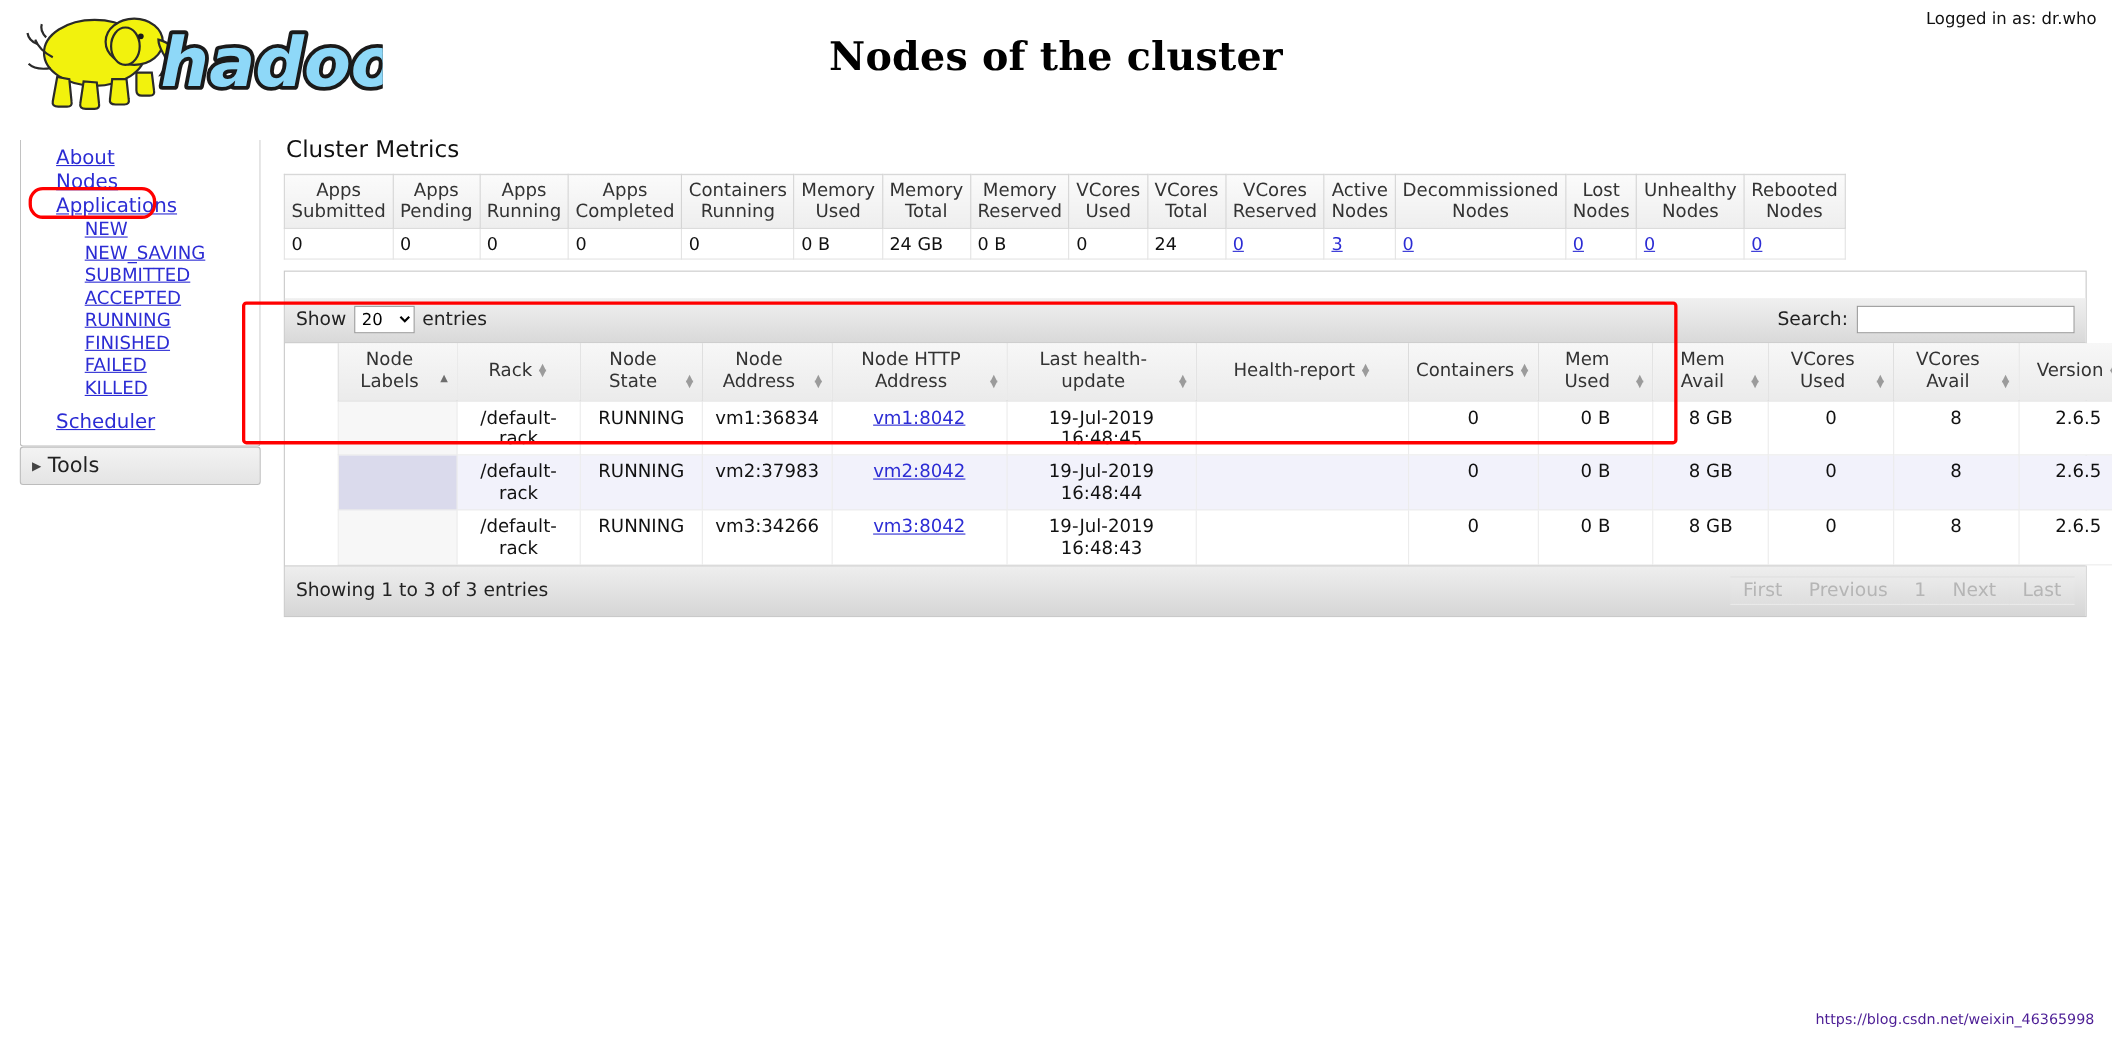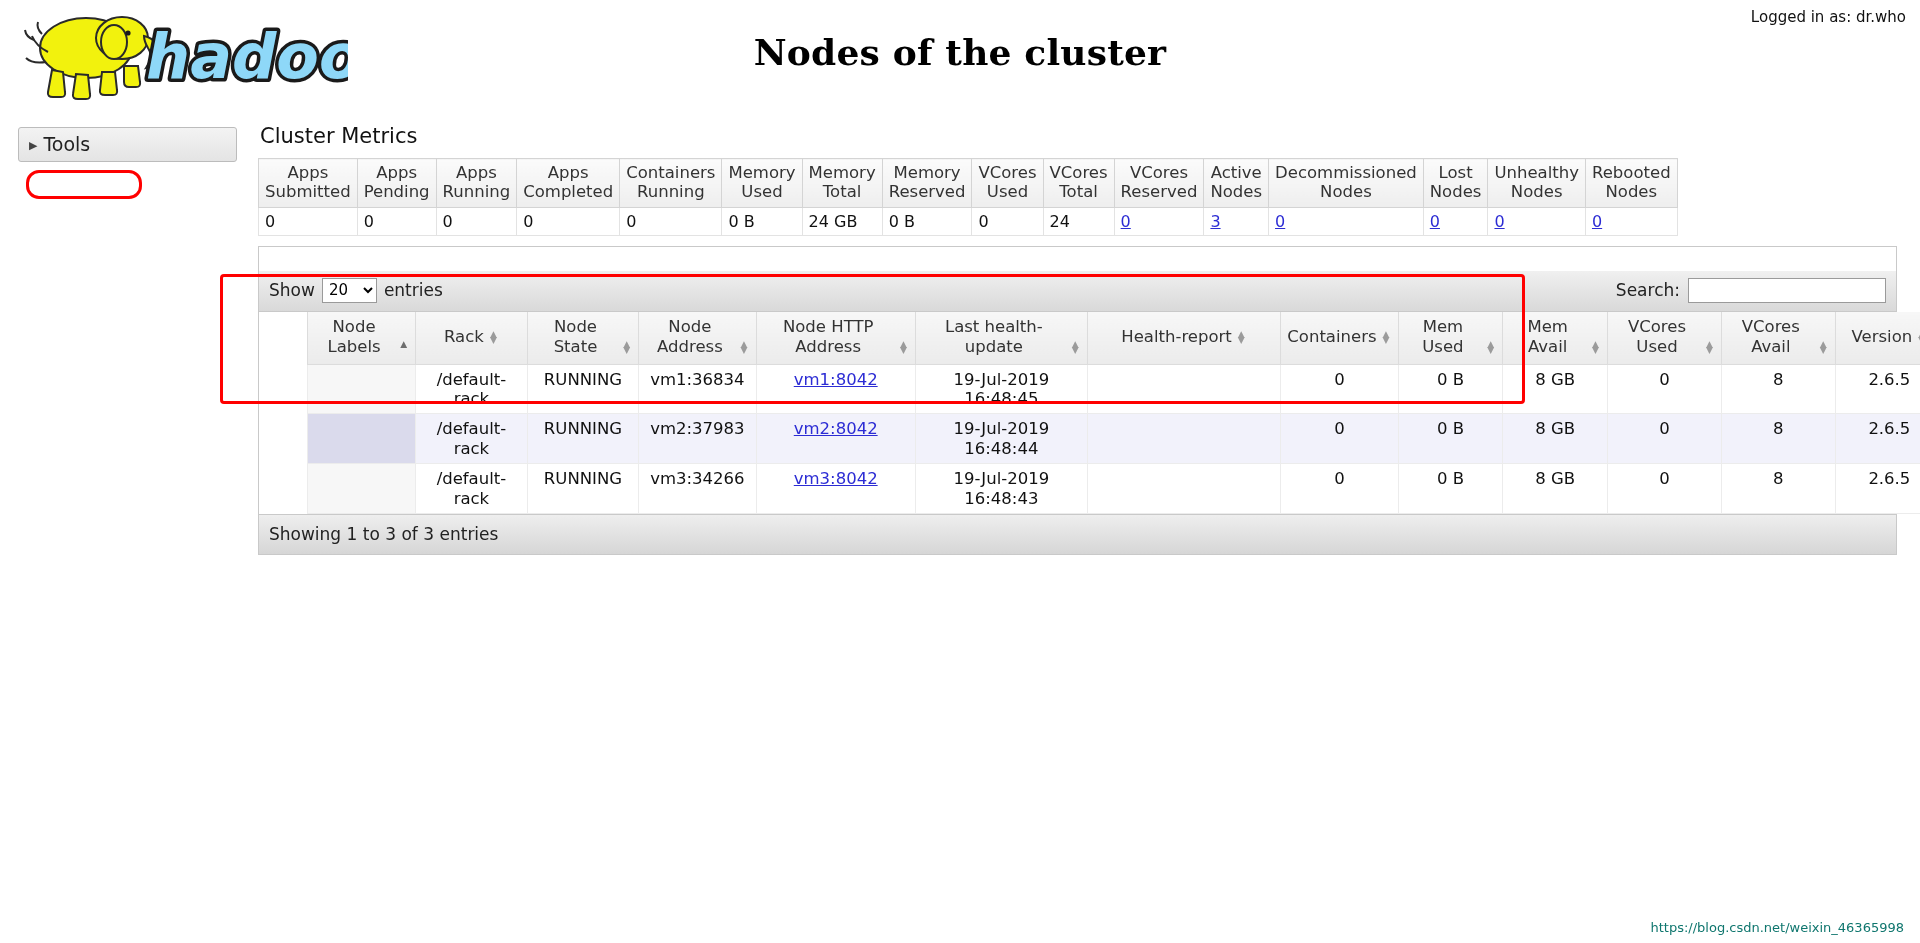--- a/index.html
+++ b/index.html
@@ -196,21 +196,21 @@
   .pg-btn {
     font-size: 17px; color: #b5b5b5;
     padding: 2px 11px;
     background: linear-gradient(#eaeaea, #dedede);
     border: 1px solid transparent;
   }
   .pg-btn.current { color: #b5b5b5; }
 
   #watermark {
     position: absolute; right: 16px; bottom: 8px;
-    font-size: 13px; color: #0f766e;
+    font-size: 13px; color: #4c1d95;
     font-family: "DejaVu Sans", "Liberation Sans", sans-serif;
   }
 </style>
 </head>
 <body>
 
 <div id="header">
 
   <div id="logo-box">
     <svg id="logo-svg" width="330" height="100" viewBox="0 0 330 100">
@@ -237,20 +237,36 @@
       </g>
     </svg>
   </div>
 
   <div id="page-title">Nodes of the cluster</div>
   <div id="logged-in">Logged in as: dr.who</div>
 </div>
 
 <div id="sidebar">
 
+  <div class="panel-body">
+    <a class="nav-link lvl1" href="#">About</a>
+    <a class="nav-link lvl1" href="#">Nodes</a>
+    <a class="nav-link lvl1" href="#">Applications</a>
+
+    <a class="nav-link lvl2" href="#">NEW</a>
+    <a class="nav-link lvl2" href="#">NEW_SAVING</a>
+    <a class="nav-link lvl2" href="#">SUBMITTED</a>
+    <a class="nav-link lvl2" href="#">ACCEPTED</a>
+    <a class="nav-link lvl2" href="#">RUNNING</a>
+    <a class="nav-link lvl2" href="#">FINISHED</a>
+    <a class="nav-link lvl2" href="#">FAILED</a>
+    <a class="nav-link lvl2" href="#">KILLED</a>
+
+    <a class="nav-link sched" href="#">Scheduler</a>
+  </div>
 
   <div class="panel-head solo" id="tools-panel">
     <span class="tri">▶</span><span>Tools</span>
   </div>
 </div>
 
 <div class="redbox" id="redbox-nodes"></div>
 
 <div id="content">
 
@@ -434,19 +450,26 @@
           <td>8 GB</td>
           <td>0</td>
           <td>8</td>
           <td>2.6.5</td>
         </tr>
       </tbody>
     </table>
 
     <div class="dt-foot">
       <span>Showing 1 to 3 of 3 entries</span>
+      <span class="pager">
+        <span class="pg-btn">First</span>
+        <span class="pg-btn">Previous</span>
+        <span class="pg-btn current">1</span>
+        <span class="pg-btn">Next</span>
+        <span class="pg-btn">Last</span>
+      </span>
     </div>
   </div>
 </div>
 
 <div class="redbox" id="redbox-table"></div>
 
 <div id="watermark">https://blog.csdn.net/weixin_46365998</div>
 
 </body></html>

